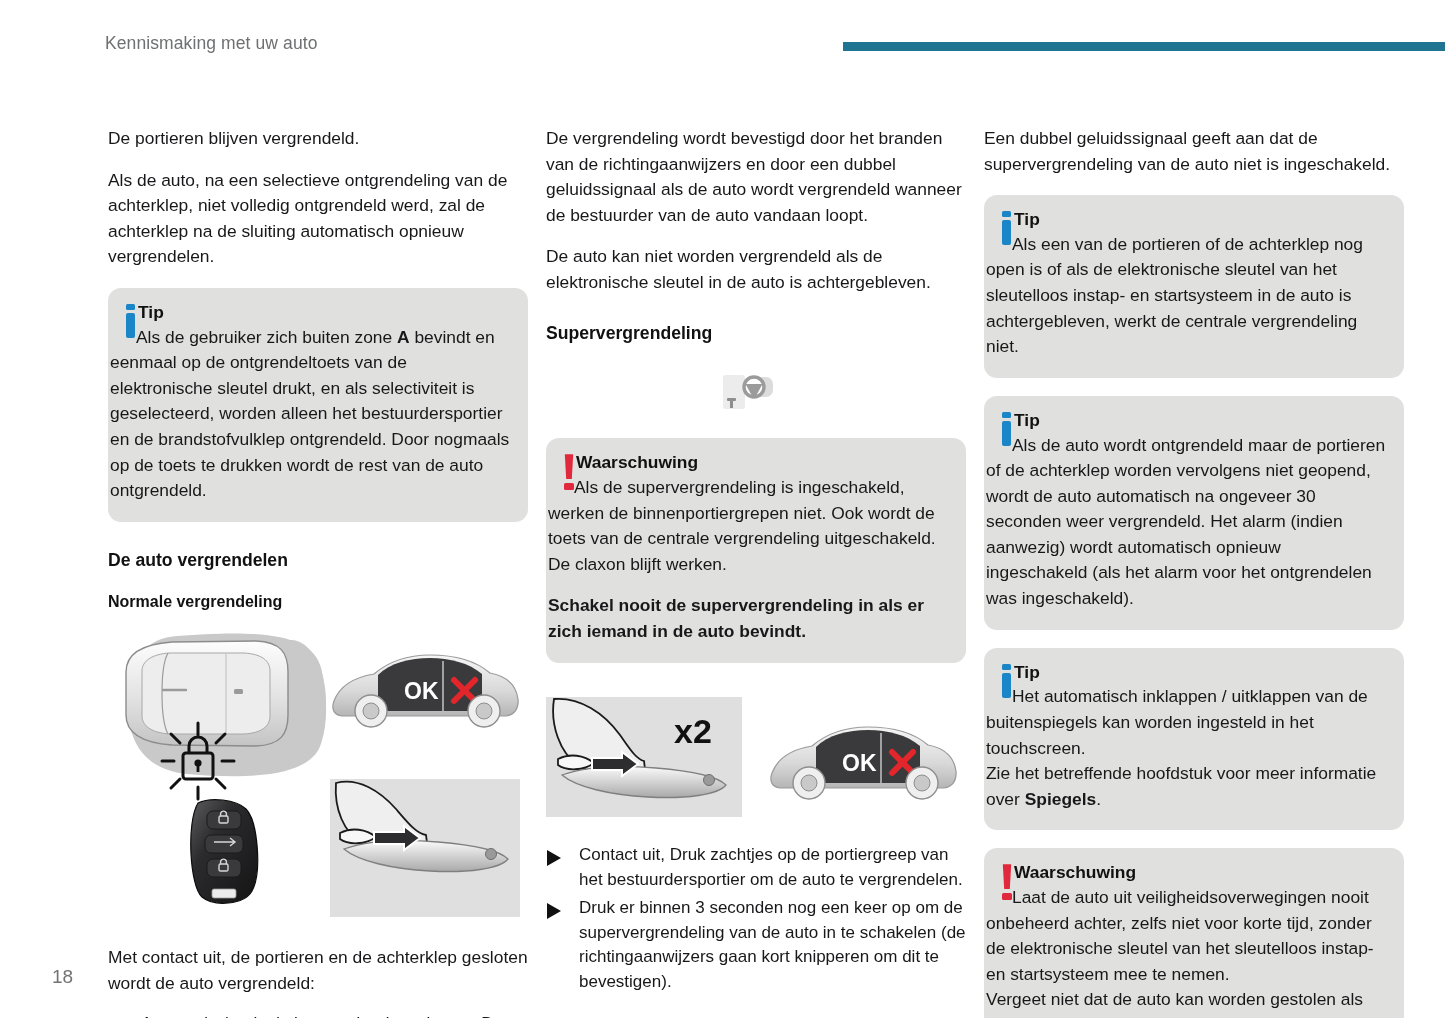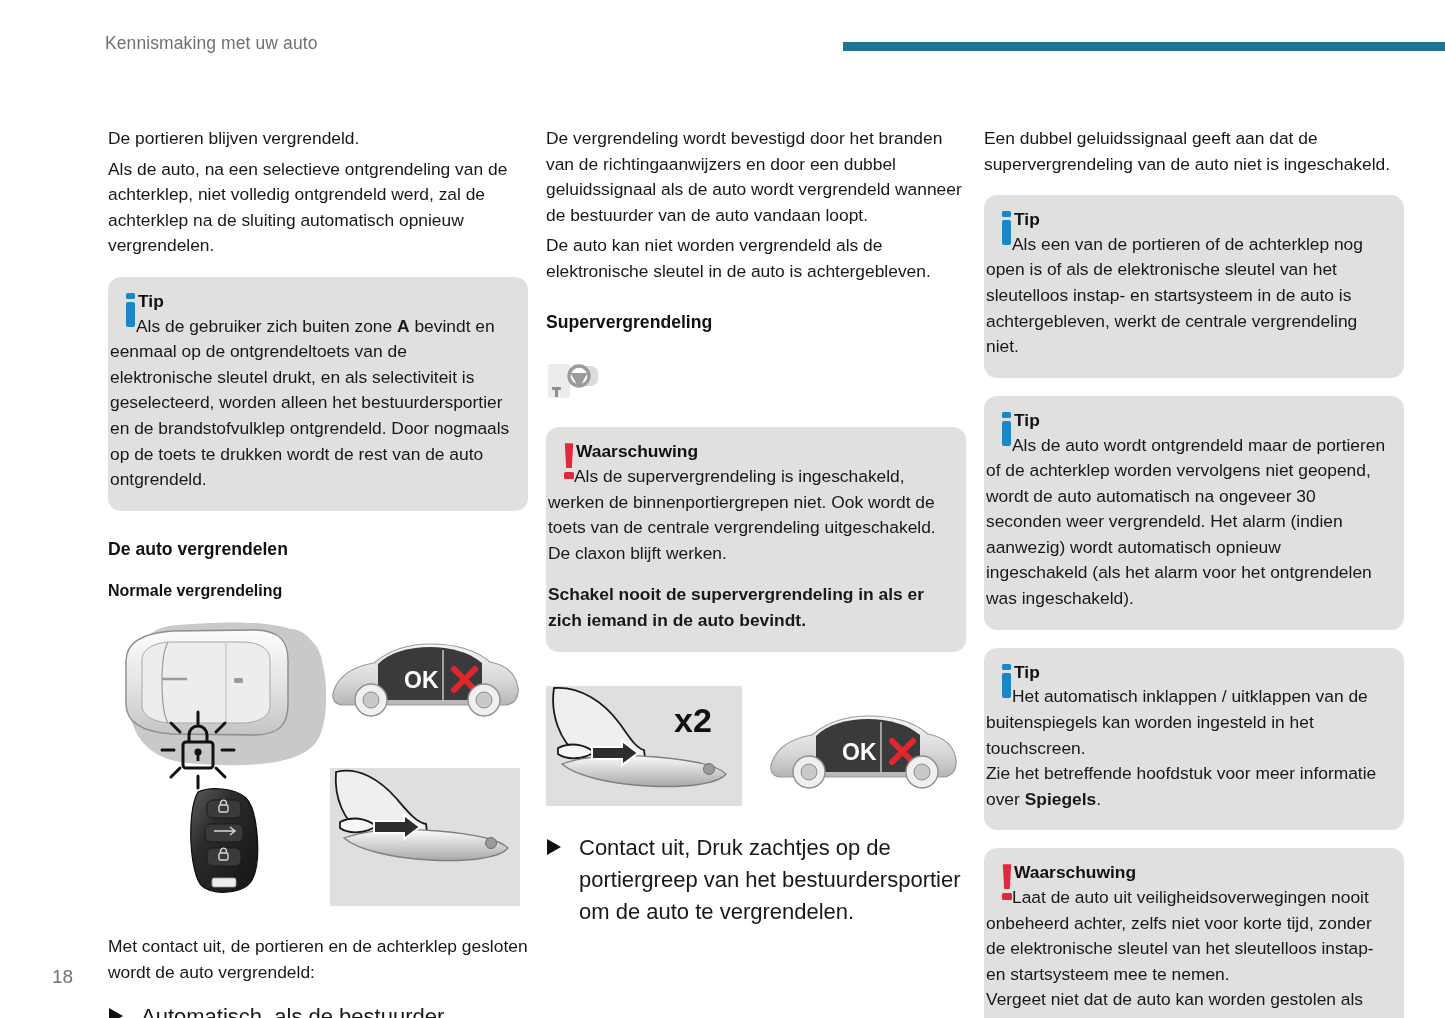--- a/index.html
+++ b/index.html
@@ -28,21 +28,21 @@
     position: absolute; top: 78px; left: 0; width: 1445px;
     display: flex; gap: 0;
   }
   .col { width: 420px; }
   .col-1 { margin-left: 108px; }
   .col-2 { margin-left: 18px; }
   .col-3 { margin-left: 18px; }
 
   p.body, .bullets, h3.sub, h3.sub2 { font-size: 17.4px; color: #18181a; line-height: 1.47; }
   p.body { margin-bottom: 0; margin-top: 48px; }
-  p.body + p.body { margin-top: 5px; }
+  p.body + p.body { margin-top: 16px; }
 
   h3.sub {
     font-size: 17.6px; font-weight: bold; color: #111;
     margin-top: 26px; margin-bottom: 0;
   }
   h3.sub2 {
     font-size: 16px; font-weight: bold; color: #111;
     margin-top: 16px; margin-bottom: 0;
   }
 
@@ -71,32 +71,32 @@
     width: 10px; height: 25px; background: #e0293c;
     border-radius: 1.5px 1.5px 2px 2px;
     clip-path: polygon(8% 0, 92% 0, 78% 100%, 22% 100%);
   }
   .icon-bang .dot { width: 10px; height: 7px; background: #e0293c; margin-top: 4px; border-radius: 1.5px; }
 
   
   ul.bullets { list-style: none; margin-top: 16px; }
   ul.bullets li {
     position: relative; padding-left: 33px; margin-bottom: 3px;
-    font-size: 22px; line-height: 1.47; color: #18181a;
+    font-size: 17px; line-height: 1.47; color: #18181a;
   }
   ul.bullets li .tri {
     position: absolute; left: 1px; top: 7px;
     width: 0; height: 0;
     border-top: 8.5px solid transparent;
     border-bottom: 8.5px solid transparent;
     border-left: 14px solid #111;
   }
 
   
-  .illus { position: relative; margin-top: 14px; }
+  .illus { position: relative; margin-top: 14px; text-align: center; }
 
   .fig-lock-overview { width: 420px; height: 300px; }
   .fig-super { width: 420px; height: 120px; margin-top: 20px; }
   .fig-wheel { width: 70px; height: 45px; margin-top: 10px; }
 
   
   .page-number {
     position: absolute; left: 52px; top: 966px;
     font-size: 19px; color: #737373; font-weight: normal;
   }
@@ -311,20 +311,21 @@
             <circle cx="45" cy="62" r="16" fill="#efefef" stroke="#8e8e8e" stroke-width="1.4"></circle>
             <circle cx="45" cy="62" r="8" fill="#c9c9c9" stroke="#8e8e8e" stroke-width="1"></circle>
             <circle cx="158" cy="62" r="16" fill="#efefef" stroke="#8e8e8e" stroke-width="1.4"></circle>
             <circle cx="158" cy="62" r="8" fill="#c9c9c9" stroke="#8e8e8e" stroke-width="1"></circle>
           </g>
         </svg>
       </div>
 
       <ul class="bullets" style="margin-top:22px">
         <li><span class="tri"></span><span>Contact uit, Druk zachtjes op de portiergreep van het bestuurdersportier om de auto te vergrendelen.</span></li>
+        <li><span class="tri"></span><span>Druk er binnen 3 seconden nog een keer op om de supervergrendeling van de auto in te schakelen (de richtingaanwijzers gaan kort knipperen om dit te bevestigen).</span></li>
       </ul>
     </div>
 
     <div class="col col-3">
 
       <p class="body">Een dubbel geluidssignaal geeft aan dat de supervergrendeling van de auto niet is ingeschakeld.</p>
 
       <div class="callout">
         <div class="callout-icon icon-i">
           <div class="dot"></div>

